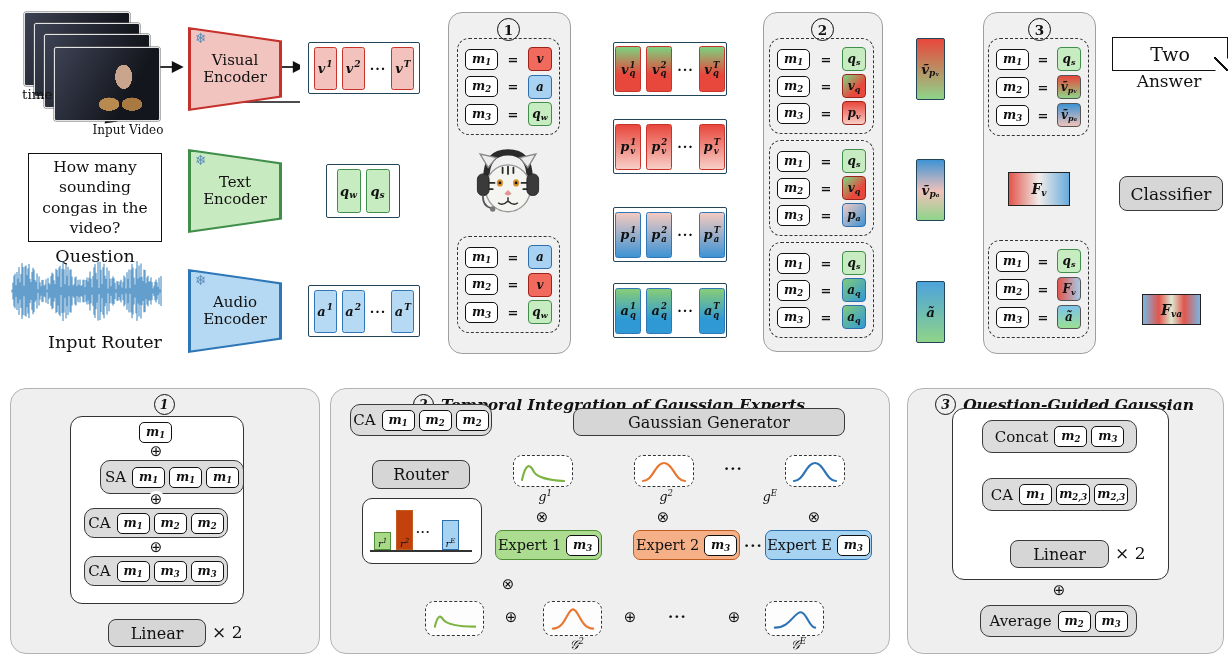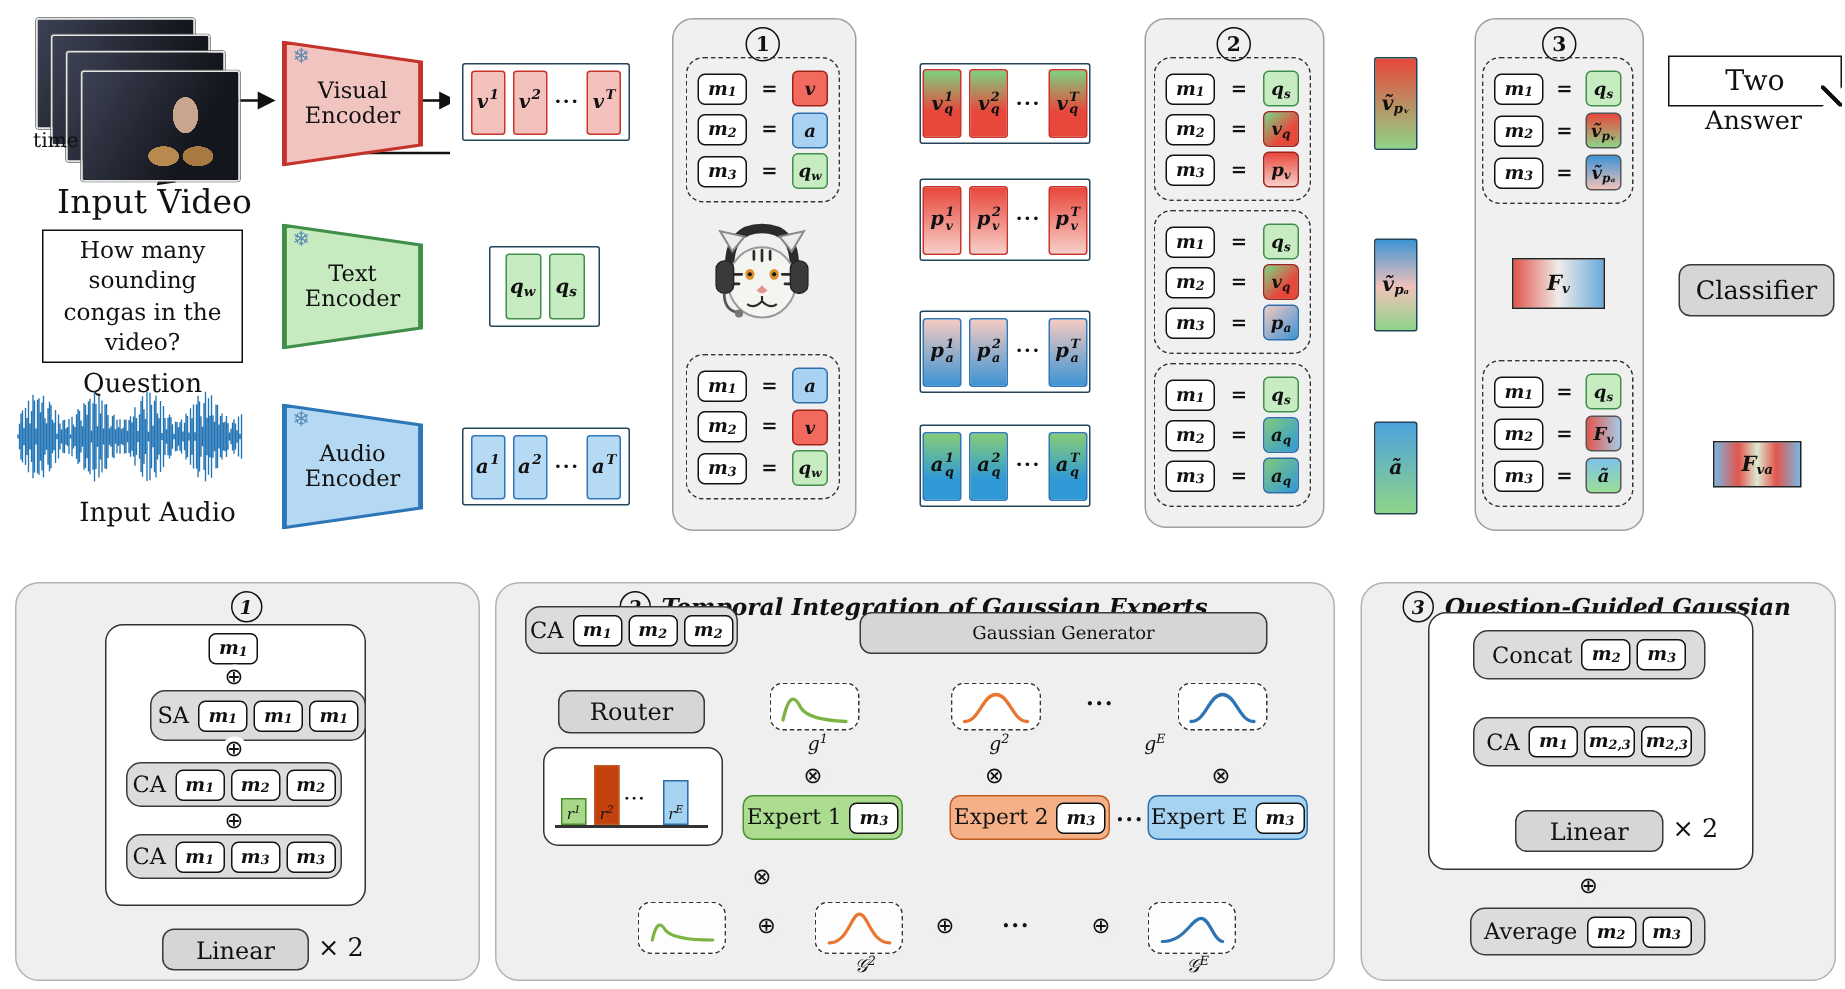--- a/index.html
+++ b/index.html
@@ -238,29 +238,29 @@
   </svg>
 
   
   <div class="abs" style="left:24px;top:12px;width:140px;height:112px">
     <div class="frame" style="left:0;top:0"></div>
     <div class="frame" style="left:10px;top:11px"></div>
     <div class="frame" style="left:20px;top:22px"></div>
     <div class="frame front" style="left:30px;top:35px"></div>
   </div>
   <div class="lbl" style="left:22px;top:86px;font-size:13.5px">time</div>
-  <div class="lbl" style="left:28px;top:123px;width:150px;font-size:22px">Input Video</div>
+  <div class="lbl" style="left:53px;top:123px;width:150px;font-size:12px">Input Video</div>
 
   <div class="qbox" style="left:28px;top:153px;width:134px;height:89px">How many sounding congas in the video?</div>
   <div class="lbl" style="left:28px;top:246px;width:134px;font-size:17.5px">Question</div>
 
   <svg class="abs" style="left:8px;top:252px" width="158" height="78" viewBox="0 0 158 78">
     <path id="waveform" d="M4 37.6V40.4M5 30.5V47.5M6 23.6V54.4M7 21.7V56.3M8 33.2V44.8M9 20.0V58.0M10 26.6V51.4M11 15.1V62.9M12 30.3V47.7M13 22.0V56.0M14 11.1V66.9M15 15.0V63.0M16 33.7V44.3M17 14.5V63.5M18 13.5V64.5M19 22.8V55.2M20 16.4V61.6M21 11.9V66.1M22 26.9V51.1M23 30.1V47.9M24 20.1V57.9M25 15.8V62.2M26 17.8V60.2M27 27.9V50.1M28 29.8V48.2M29 21.4V56.6M30 37.2V40.8M31 24.4V53.6M32 30.3V47.7M33 34.3V43.7M34 28.1V49.9M35 27.9V50.1M36 33.6V44.4M37 32.6V45.4M38 27.3V50.7M39 37.6V40.4M40 25.9V52.1M41 31.0V47.0M42 32.6V45.4M43 24.1V53.9M44 20.7V57.3M45 21.8V56.2M46 28.3V49.7M47 32.1V45.9M48 16.8V61.2M49 18.0V60.0M50 24.5V53.5M51 15.7V62.3M52 13.9V64.1M53 35.0V43.0M54 16.8V61.2M55 9.0V69.0M56 17.4V60.6M57 32.1V45.9M58 11.6V66.4M59 23.7V54.3M60 15.0V63.0M61 33.7V44.3M62 17.7V60.3M63 17.4V60.6M64 24.6V53.4M65 33.5V44.5M66 32.2V45.8M67 25.4V52.6M68 24.5V53.5M69 34.1V43.9M70 27.8V50.2M71 32.8V45.2M72 27.5V50.5M73 34.0V44.0M74 33.1V44.9M75 27.7V50.3M76 27.8V50.2M77 35.2V42.8M78 28.0V50.0M79 25.5V52.5M80 29.5V48.5M81 25.7V52.3M82 19.5V58.5M83 26.6V51.4M84 35.3V42.7M85 24.1V53.9M86 15.3V62.7M87 12.1V65.9M88 20.8V57.2M89 27.4V50.6M90 9.4V68.6M91 35.9V42.1M92 9.9V68.1M93 17.9V60.1M94 31.9V46.1M95 15.2V62.8M96 11.7V66.3M97 23.7V54.3M98 26.9V51.1M99 15.4V62.6M100 36.6V41.4M101 18.7V59.3M102 26.7V51.3M103 34.2V43.8M104 26.5V51.5M105 24.4V53.6M106 26.1V51.9M107 30.8V47.2M108 37.1V40.9M109 29.1V48.9M110 29.4V48.6M111 32.9V45.1M112 29.5V48.5M113 27.7V50.3M114 35.6V42.4M115 29.8V48.2M116 23.6V54.4M117 25.3V52.7M118 36.4V41.6M119 20.2V57.8M120 26.9V51.1M121 17.6V60.4M122 36.1V41.9M123 17.6V60.4M124 11.8V66.2M125 15.7V62.3M126 25.5V52.5M127 32.5V45.5M128 16.6V61.4M129 9.1V68.9M130 26.5V51.5M131 13.5V64.5M132 25.2V52.8M133 11.5V66.5M134 24.8V53.2M135 29.1V48.9M136 17.6V60.4M137 18.0V60.0M138 31.0V47.0M139 25.3V52.7M140 23.7V54.3M141 29.6V48.4M142 29.2V48.8M143 25.4V52.6M144 30.1V47.9M145 36.4V41.6M146 33.9V44.1M147 29.7V48.3M148 27.5V50.5M149 30.3V47.7M150 34.9V43.1M151 25.7V52.3M152 37.2V40.8M153 24.1V53.9" stroke="#2374b5" stroke-width="0.9" fill="none"></path>
   </svg>
-  <div class="lbl" style="left:30px;top:332px;width:150px;font-size:17.5px">Input Audio</div>
+  <div class="lbl" style="left:30px;top:332px;width:150px;font-size:17.5px">Input Router</div>
 
   
   <div class="enc" style="left:188px;top:27px">
     <div class="outer" style="background:#c5322b"></div>
     <div class="inner" style="background:#f2c4c0"></div>
     <span class="flake">❄</span>
     <div class="elabel">
       <span>Visual</span>
         <span>Encoder</span>
     </div>
@@ -798,21 +798,21 @@
       </span>
     <span class="mchip">
         <i>m</i>
         <sub>2</sub>
       </span>
     <span class="mchip">
         <i>m</i>
         <sub>2</sub>
       </span>
   </div>
-  <div class="gbox" style="left:573px;top:408px;width:270px;height:26px;font-size:12px">Gaussian Generator</div>
+  <div class="gbox" style="left:573px;top:408px;width:270px;height:26px;font-size:16px">Gaussian Generator</div>
   <div class="gbox" style="left:372px;top:460px;width:96px;height:27px">Router</div>
 
   <div class="barbox" style="left:362px;top:498px;width:118px;height:64px"></div>
   <div class="baseline" style="left:370px;top:550px;width:102px"></div>
   <div class="bar bar-g" style="left:374px;top:532px;width:17px;height:18px">
       <span><i>r</i><sup>1</sup></span>
     </div>
   <div class="bar bar-o" style="left:396px;top:510px;width:17px;height:40px">
       <span><i>r</i><sup>2</sup></span>
     </div>

